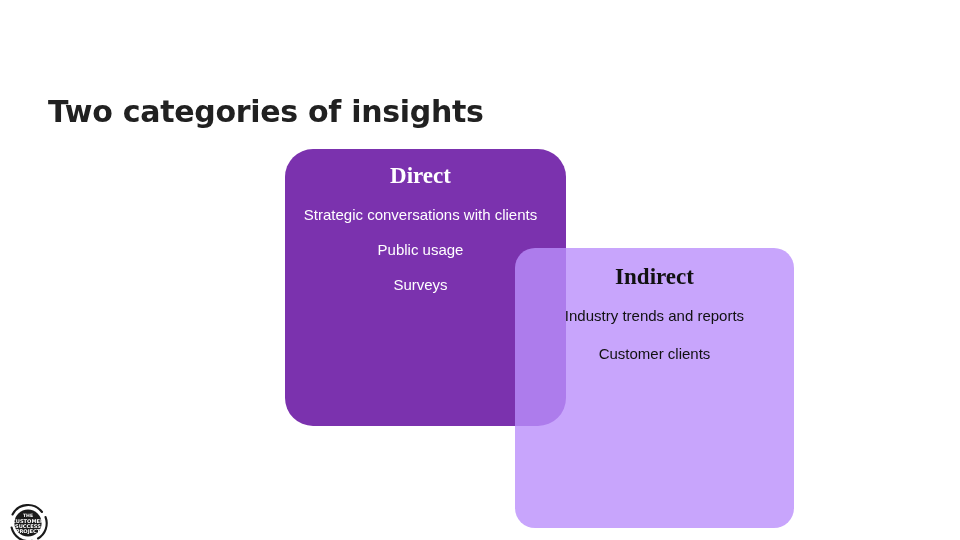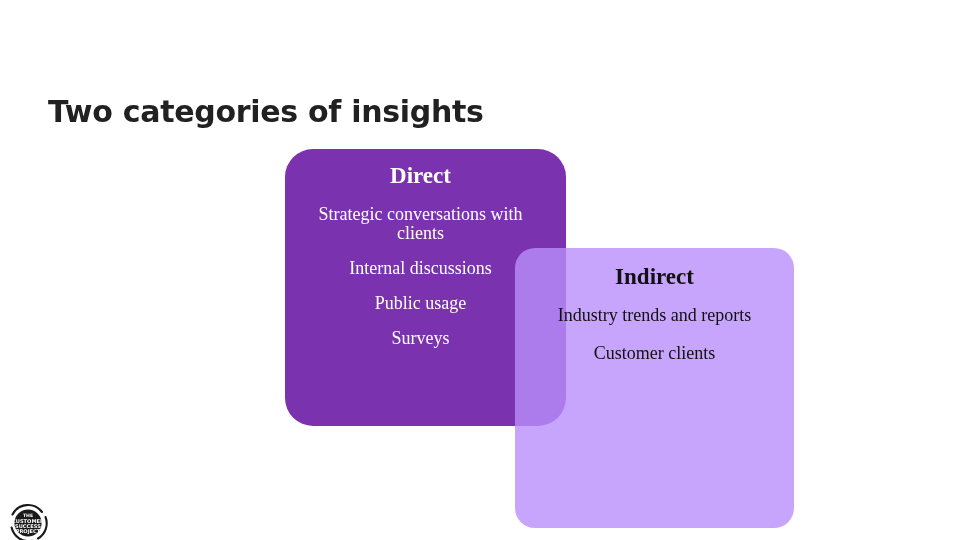--- a/index.html
+++ b/index.html
@@ -83,22 +83,22 @@
     margin: 0 0 14px 0;
   }
 
   .card-list {
     list-style: none;
     margin: 0;
     padding: 0;
   }
 
   .card-list li {
-    font-family: Liberation Serif, serif;
-    font-size: 18px;
+    font-family: Liberation Sans, sans-serif;
+    font-size: 15px;
     line-height: 19px;
     margin-bottom: 16px;
   }
 
   #card-indirect .card-list li {
     margin-bottom: 19px;
   }
 
   
   #logo-badge {
@@ -115,21 +115,20 @@
 <div id="slide">
 
   <h1 id="slide-title">Two categories of insights</h1>
 
   <div id="venn-diagram">
 
     <div class="card" id="card-direct">
       <div class="card-heading">Direct</div>
       <ul class="card-list">
         <li>Strategic conversations with clients</li>
-        <li>Internal discussions</li>
         <li>Public usage</li>
         <li>Surveys</li>
       </ul>
     </div>
 
     <div class="card" id="card-indirect">
       <div class="card-heading">Indirect</div>
       <ul class="card-list">
         <li>Industry trends and reports</li>
         <li>Customer clients</li>

